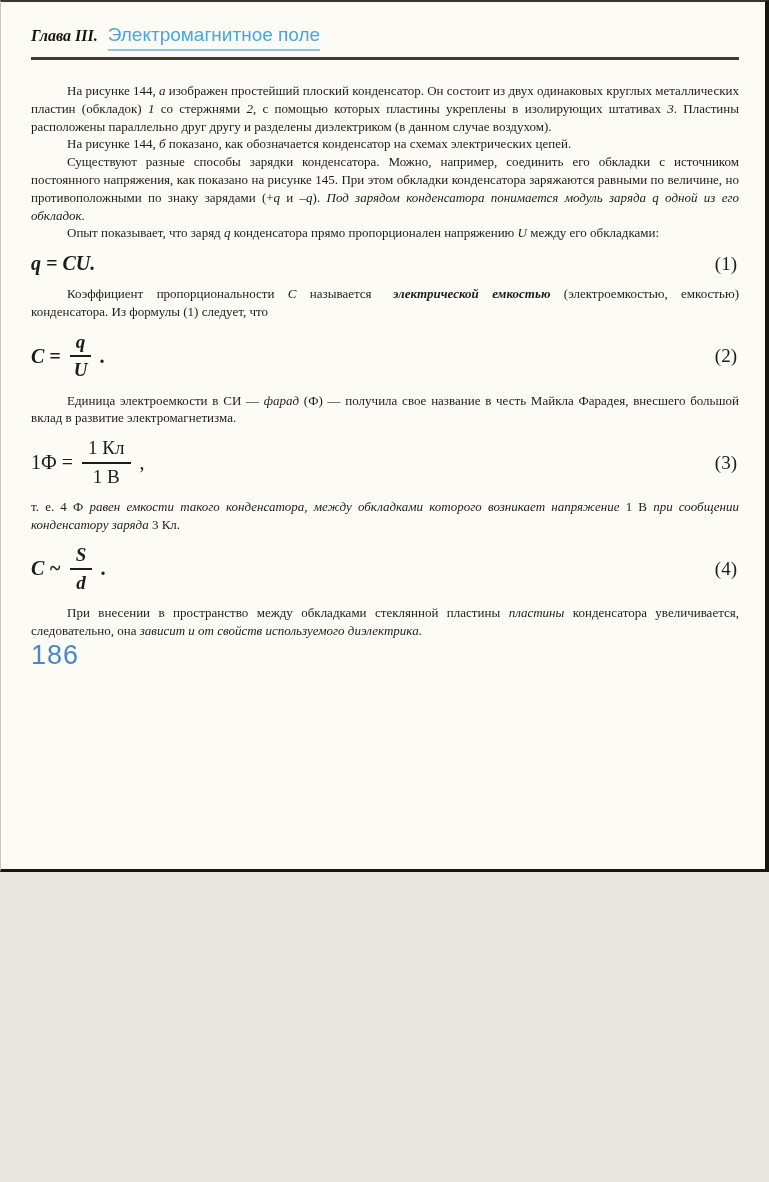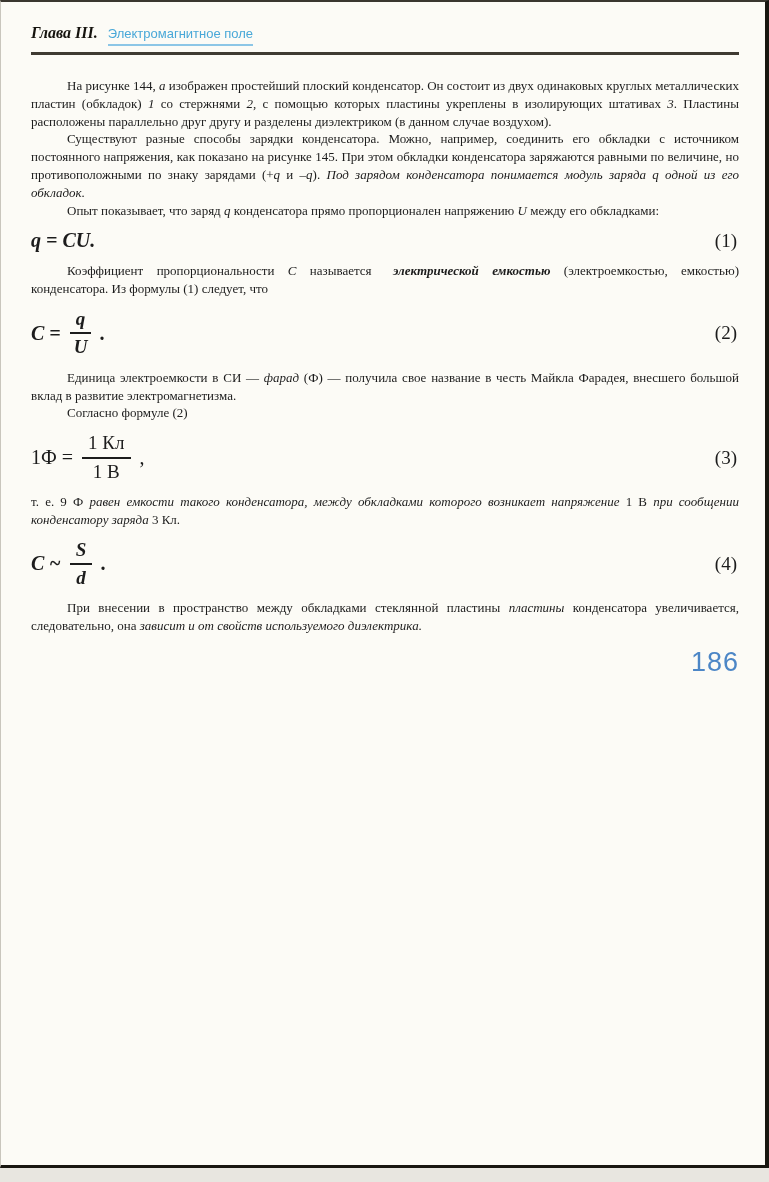--- a/index.html
+++ b/index.html
@@ -1,20 +1,20 @@
 <!DOCTYPE html>
 <html lang="ru"><head>
 <meta charset="utf-8">
 <style>
   * { box-sizing: border-box; }
   html, body { margin: 0; padding: 0; background: #e8e6e0; }
   .page {
     position: relative;
     width: 769px;
-    height: 1168px;
+    height: 872px;
     margin: 0 auto;
     background: #fcfbf6;
     border-top: 2px solid #3a372f;
     border-right: 4px solid #181610;
     border-bottom: 3px solid #181610;
     border-left: 1px solid #c9c6bd;
     padding: 22px 26px 0 30px;
     font-family: "Liberation Serif", "DejaVu Serif", serif;
     color: #1c1c1c;
     overflow: hidden;
@@ -23,21 +23,21 @@
     display: flex;
     align-items: baseline;
     gap: 10px;
     border-bottom: 3px solid #3f3b32;
     padding-bottom: 6px;
     margin-bottom: 22px;
   }
   .chapter { font-style: italic; font-weight: bold; font-size: 16px; color: #15130e; }
   .chapter-title {
     font-family: "Liberation Sans", sans-serif;
-    font-size: 13px;
+    font-size: 19px;
     color: #49a8d8;
     border-bottom: 2px solid #8cc6e6;
     padding-bottom: 3px;
   }
   .para {
     margin: 0;
     text-align: justify;
     font-size: 13px;
     line-height: 1.37;
   }
@@ -68,21 +68,21 @@
   .formula-number {
     position: absolute;
     right: 2px;
     top: 50%;
     transform: translateY(-50%);
     font-size: 19px;
     font-style: normal;
     font-weight: normal;
     color: #1c1c1c;
   }
-  .page-footer { text-align: right; margin-top: 12px; }
+  .page-footer { text-align: left; margin-top: 0; }
   .page-number {
     font-family: "Liberation Sans", sans-serif;
     font-size: 27px;
     color: #4c86c6;
     letter-spacing: 1px;
   }
 </style>
 </head>
 <body>
 
@@ -90,20 +90,21 @@
 
   <header class="running-header">
     <span class="chapter">Глава III.</span>
     <span class="chapter-title">Электромагнитное поле</span>
   </header>
 
   <main>
 
     <p class="para indent" style="text-indent:36px"><span>На рисунке 144, </span><span class="it">а</span><span> изображен простейший плоский конденсатор. Он состоит из двух одинаковых круглых металлических пластин (обкладок) </span><span class="it">1</span><span> со стержнями </span><span class="it">2</span><span>, с помощью которых пластины укреплены в изолирующих штативах </span><span class="it">3</span><span>. Пластины расположены параллельно друг другу и разделены диэлектриком (в данном случае воздухом).</span></p>
 
+    <p class="para" style="text-indent:36px"><span>На рисунке 144, </span><span class="it">б</span><span> показано, как обозначается конденсатор на схемах электрических цепей.</span></p>
 
     <p class="para" style="text-indent:36px"><span>Существуют разные способы зарядки конденсатора. Можно, например, соединить его обкладки с источником постоянного напряжения, как показано на рисунке 145. При этом обкладки конденсатора заряжаются равными по величине, но противоположными по знаку зарядами (+</span><span class="it">q</span><span> и –</span><span class="it">q</span><span>). </span><span class="it">Под зарядом конденсатора понимается модуль заряда q одной из его обкладок.</span></p>
 
     <p class="para" style="text-indent:36px"><span>Опыт показывает, что заряд </span><span class="it">q</span><span> конденсатора прямо пропорционален напряжению </span><span class="it">U</span><span> между его обкладками:</span></p>
 
     <div class="formula-row">
       <span class="formula bold-ital">
         <span>q = CU.</span>
       </span>
       <span class="formula-number">(1)</span>
@@ -118,35 +119,34 @@
           <span class="num">q</span>
           <span class="den">U</span>
         </span>
         <span>.</span>
       </span>
       <span class="formula-number">(2)</span>
     </div>
 
     <p class="para" style="text-indent:36px"><span>Единица электроемкости в СИ — </span><span class="it">фарад</span><span> (Ф) — получила свое название в честь Майкла Фарадея, внесшего большой вклад в развитие электромагнетизма.</span></p>
 
-    <p class="para" style="text-indent:36px"><span>Согласно формуле (2)</span></p>
 
     <div class="formula-row">
       <span class="formula upright">
         <span>1Ф =</span>
         <span class="frac">
           <span class="num">1 Кл</span>
           <span class="den">1 В</span>
         </span>
         <span>,</span>
       </span>
       <span class="formula-number">(3)</span>
     </div>
 
-    <p class="para"><span>т. е. 9 Ф </span><span class="it">равен емкости такого конденсатора, между обкладками которого возникает напряжение </span><span>1 В</span><span class="it"> при сообщении конденсатору заряда </span><span>3 Кл.</span></p>
+    <p class="para"><span>т. е. 4 Ф </span><span class="it">равен емкости такого конденсатора, между обкладками которого возникает напряжение </span><span>1 В</span><span class="it"> при сообщении конденсатору заряда </span><span>3 Кл.</span></p>
 
 
     <div class="formula-row">
       <span class="formula bold-ital">
         <span>C ~</span>
         <span class="frac">
           <span class="num">S</span>
           <span class="den">d</span>
         </span>
         <span>.</span>

